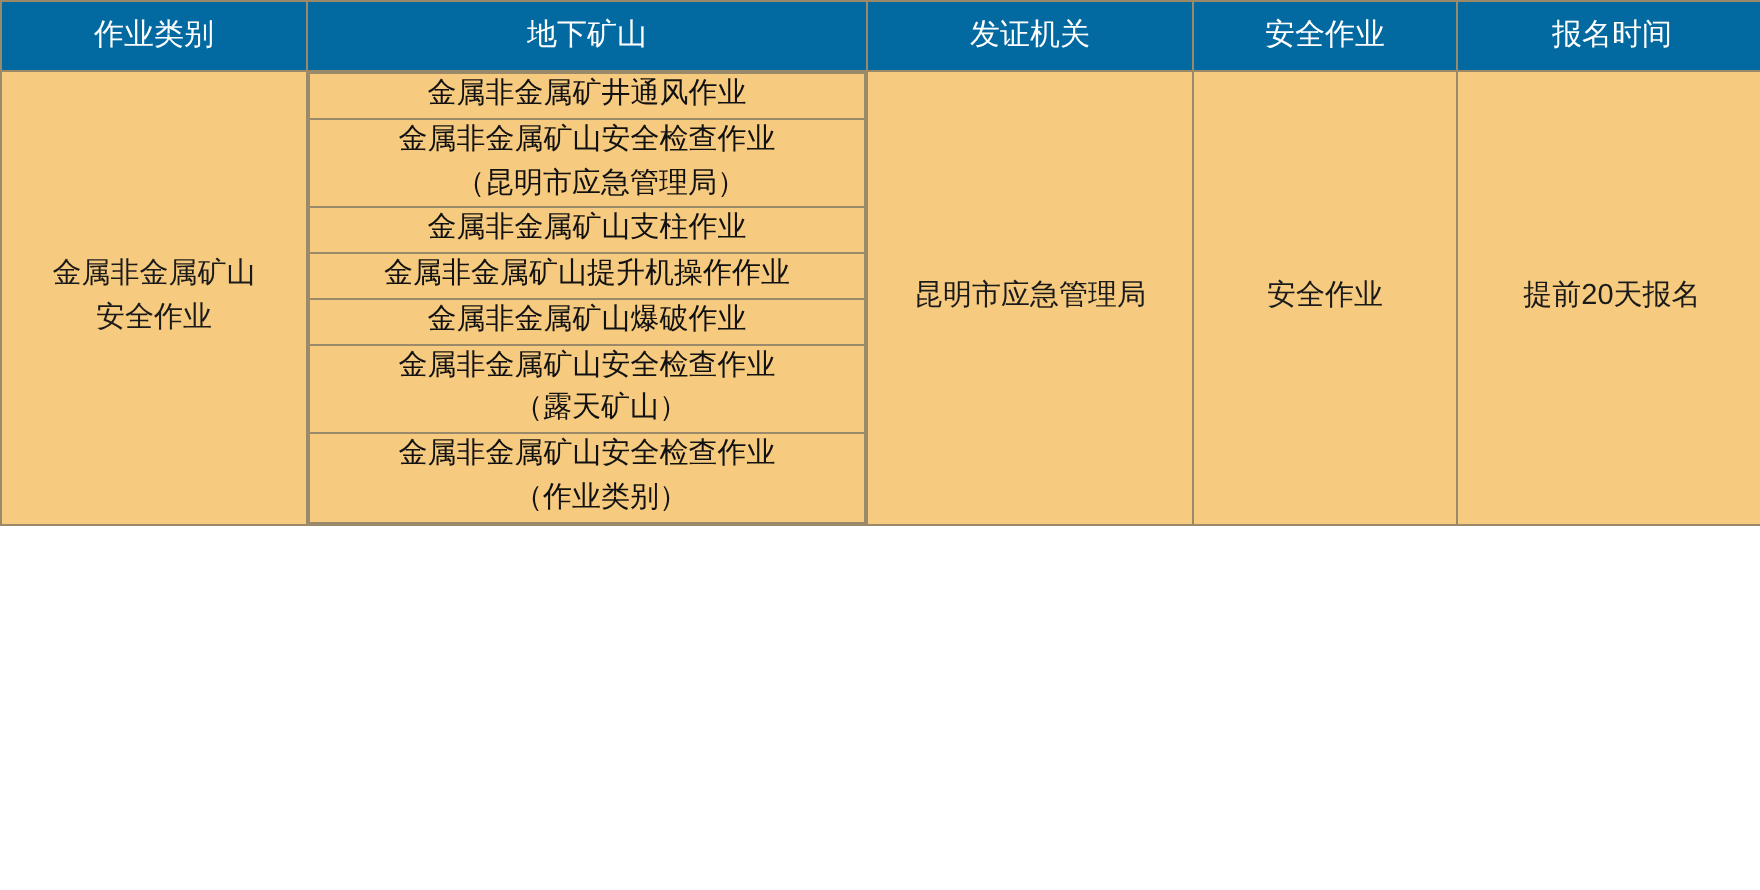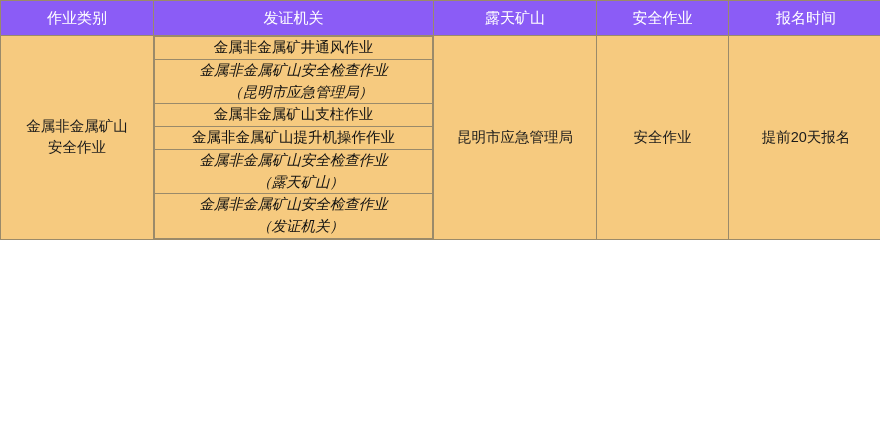--- a/index.html
+++ b/index.html
@@ -19,21 +19,21 @@
     table-layout: fixed;
   }
   #cert-table th,
   #cert-table td {
     border: 1px solid #9a8a6a;
     padding: 0;
     vertical-align: middle;
     text-align: center;
   }
   thead th {
-    background: #8b5cf6;
+    background: #0369a1;
     color: #ffffff;
     font-size: 15px;
     font-weight: normal;
     height: 34px;
     line-height: 34px;
     border-color: #5b1a14;
     border-bottom: 1px solid #3d0f0b;
   }
   .col-1 { width: 152px; }
   .col-2 { width: 279px; }
@@ -67,21 +67,20 @@
     font-size: 14.5px;
     line-height: 1.5;
     color: #111111;
   }
   .sub-table tr:last-child td {
     border-bottom: none;
   }
   .sub-table td.two-line {
     padding-top: 5px;
     padding-bottom: 5px;
-    font-style: italic;
   }
   .sub-line-2 {
     display: block;
     padding-left: 14px;
   }
   td.nested {
     padding: 0;
     vertical-align: top;
   }
   .center-text {
@@ -90,22 +89,22 @@
     line-height: 1.5;
   }
 </style>
 </head>
 <body>
 
 <table id="cert-table">
   <thead>
     <tr>
       <th class="col-1">作业类别</th>
-      <th class="col-2">发证机关</th>
-      <th class="col-3">露天矿山</th>
+      <th class="col-2">地下矿山</th>
+      <th class="col-3">发证机关</th>
       <th class="col-4">安全作业</th>
       <th class="col-5">报名时间</th>
     </tr>
   </thead>
   <tbody>
     <tr>
       <td class="col-1 category">
         <span class="center-text">金属非金属矿山</span>
         <span class="center-text">安全作业</span>
       </td>
@@ -121,29 +120,32 @@
                 <span class="sub-line-2">（昆明市应急管理局）</span>
               </td>
             </tr>
             <tr>
               <td>金属非金属矿山支柱作业</td>
             </tr>
             <tr>
               <td>金属非金属矿山提升机操作作业</td>
             </tr>
             <tr>
+              <td>金属非金属矿山爆破作业</td>
+            </tr>
+            <tr>
               <td class="two-line">
                 <span>金属非金属矿山安全检查作业</span>
                 <span class="sub-line-2">（露天矿山）</span>
               </td>
             </tr>
             <tr>
               <td class="two-line">
                 <span>金属非金属矿山安全检查作业</span>
-                <span class="sub-line-2">（发证机关）</span>
+                <span class="sub-line-2">（作业类别）</span>
               </td>
             </tr>
           </tbody>
         </table>
       </td>
       <td class="col-3 agency">
         <span class="center-text">昆明市应急管理局</span>
       </td>
       <td class="col-4 start">
         <span class="center-text">安全作业</span>

